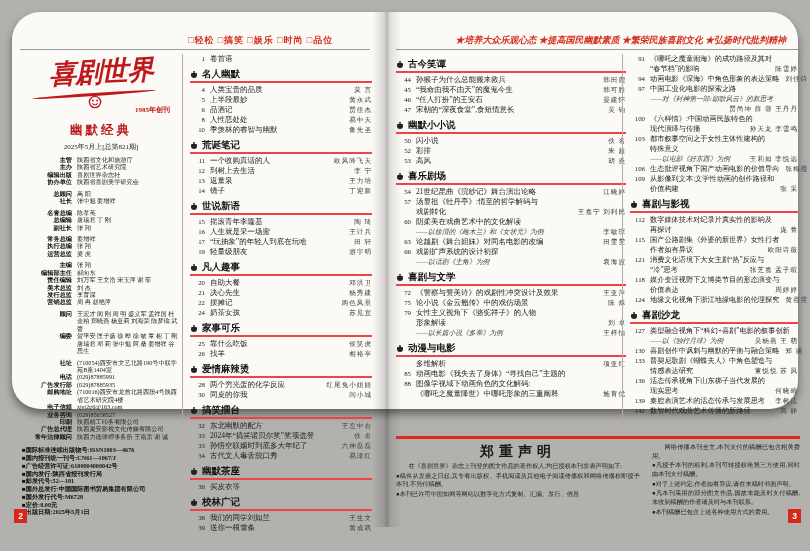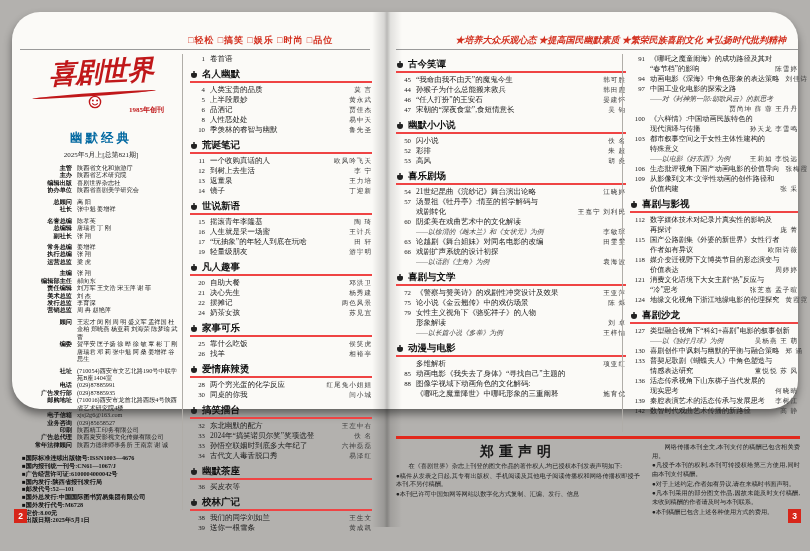--- a/index.html
+++ b/index.html
@@ -15,22 +15,22 @@
   .rule-l{left:8px;width:350px}
   .rule-r{left:384px;width:402px}
   
   .masthead{position:absolute;left:10px;top:36px;width:158px;color:#222}
   .logo-wrap{position:relative;height:70px}
   .logo{position:absolute;left:0;top:6px;width:100%;text-align:center;font-size:27px;font-weight:900;
         color:#c0181a;font-style:italic;letter-spacing:-1px;transform:rotate(-3deg);white-space:nowrap}
   .swoosh{position:absolute;left:10px;right:24px;top:45px;height:3px;background:#c0181a;
           border-radius:50%;transform:rotate(-4deg)}
   .smiley{position:absolute;left:66px;top:47px}
-  .founded{position:absolute;right:16px;bottom:3px;font-size:7px;color:#c0181a;font-weight:bold}
-  .series{font-weight:bold;font-size:12.5px;text-align:center;letter-spacing:3px;color:#0369a1;margin-top:12px}
+  .founded{position:absolute;right:10px;bottom:3px;font-size:7px;color:#c0181a;font-weight:bold}
+  .series{font-weight:bold;font-size:12.5px;text-align:center;letter-spacing:3px;color:#b91c1c;margin-top:4px}
   .issue{font-size:7px;text-align:center;margin-top:3px;color:#222}
   .mh-group{margin-top:4px}
   .mh-row{display:grid;grid-template-columns:50px 1fr;column-gap:5px;font-size:6.2px;line-height:1.2;color:#222}
   .mh-label{text-align:right;color:#111;font-weight:600;white-space:nowrap}
   .issn{margin-top:6px;border-top:0}
   .issn-line{font-size:6.2px;line-height:1.25;color:#111;font-weight:600}
   
   .vrule{position:absolute;width:0;border-left:1px solid #b0ada8}
   .vrule-1{left:170px;top:42px;height:456px}
   .vrule-2{left:610px;top:42px;height:378px}
@@ -477,34 +477,34 @@
       </div>
     </div>
   <div class="fold"></div>
   <div class="toc-col" id="col2">
       <div class="sec">
         <span class="pot"></span>
         <span>古今笑谭</span>
       </div>
       <div>
         <div class="row">
+          <span class="num">44</span>
+          <span class="tt">孙猴子为什么总能搬来救兵</span>
+          <span class="au">韩田鹿</span>
+        </div>
+      </div>
+      <div>
+        <div class="row">
           <span class="num">45</span>
           <span class="tt">“我命由我不由天”的魔鬼今生</span>
           <span class="au">韩可胜</span>
         </div>
       </div>
       <div>
         <div class="row">
-          <span class="num">44</span>
-          <span class="tt">孙猴子为什么总能搬来救兵</span>
-          <span class="au">韩田鹿</span>
-        </div>
-      </div>
-      <div>
-        <div class="row">
           <span class="num">46</span>
           <span class="tt">“任人打扮”的王安石</span>
           <span class="au">晏建怀</span>
         </div>
       </div>
       <div>
         <div class="row">
           <span class="num">47</span>
           <span class="tt">宋朝的“深夜食堂”,食短情意长</span>
           <span class="au">吴 钩</span>
@@ -764,40 +764,40 @@
           <span class="au"></span>
         </div>
         <div class="row">
           <span class="num"></span>
           <span class="tt">作者如有异议</span>
           <span class="au">欧阳诗薇</span>
         </div>
       </div>
       <div>
         <div class="row">
+          <span class="num">121</span>
+          <span class="tt">消费文化语境下大女主剧“热”反应与</span>
+          <span class="au"></span>
+        </div>
+        <div class="row">
+          <span class="num"></span>
+          <span class="tt">“冷”思考</span>
+          <span class="au">张芝嘉 孟子暄</span>
+        </div>
+      </div>
+      <div>
+        <div class="row">
           <span class="num">118</span>
           <span class="tt">媒介变迁视野下文博类节目的形态演变与</span>
           <span class="au"></span>
         </div>
         <div class="row">
           <span class="num"></span>
           <span class="tt">价值表达</span>
           <span class="au">周婷婷</span>
-        </div>
-      </div>
-      <div>
-        <div class="row">
-          <span class="num">121</span>
-          <span class="tt">消费文化语境下大女主剧“热”反应与</span>
-          <span class="au"></span>
-        </div>
-        <div class="row">
-          <span class="num"></span>
-          <span class="tt">“冷”思考</span>
-          <span class="au">张芝嘉 孟子暄</span>
         </div>
       </div>
       <div>
         <div class="row">
           <span class="num">124</span>
           <span class="tt">地缘文化视角下浙江地缘电影的伦理探究</span>
           <span class="au">黄霞霓</span>
         </div>
       </div>
       <div class="sec">

